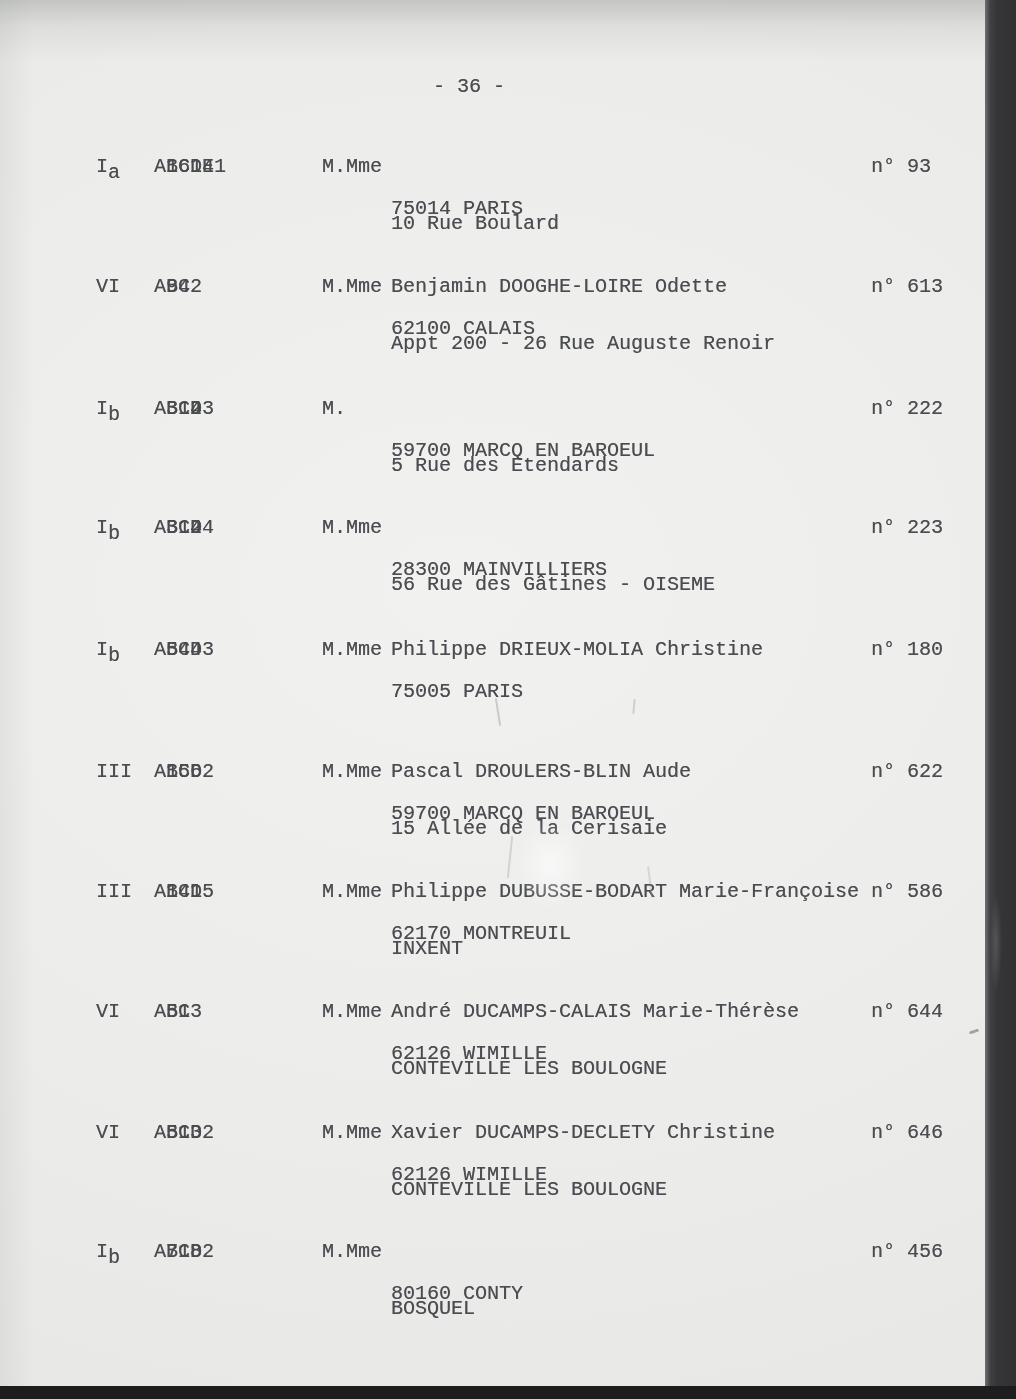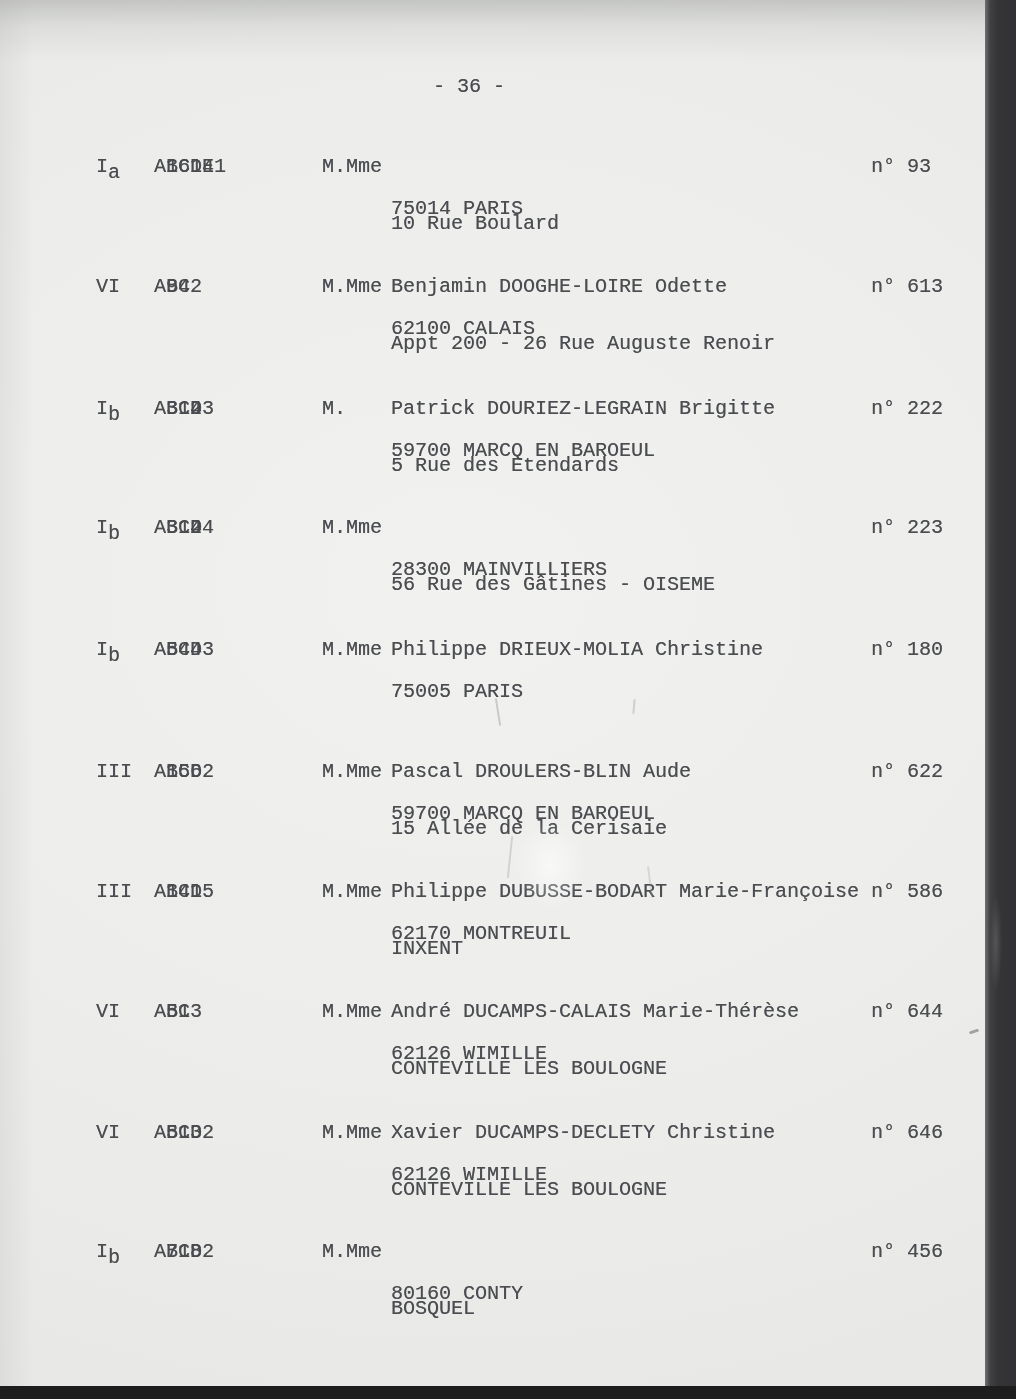--- a/index.html
+++ b/index.html
@@ -106,21 +106,20 @@
         <span class="nm">Benjamin DOOGHE-LOIRE Odette</span>
         <span class="a1">Appt 200 - 26 Rue Auguste Renoir</span>
         <span class="a2">62100 CALAIS</span>
         <span class="rlabel">n°</span>
         <span class="rnum">613</span>
       </div>
       <div class="entry" style="top: 398px;">
         <span class="cat"><span style="position: static;">I</span><span class="sub">b</span></span>
         <span class="code"><span style="position: static;">A</span><span class="sub">3</span><span style="position: static;">B</span><span class="sub">12</span><span style="position: static;">C</span><span class="sub">4</span><span style="position: static;">D</span><span class="sub">3</span></span>
         <span class="civ">M.</span>
-        <span class="nm">Patrick DOURIEZ-LEGRAIN Brigitte</span>
         <span class="a1">5 Rue des Etendards</span>
         <span class="a2">59700 MARCQ EN BAROEUL</span>
         <span class="rlabel">n°</span>
         <span class="rnum">222</span>
       </div>
       <div class="entry" style="top: 517px;">
         <span class="cat"><span style="position: static;">I</span><span class="sub">b</span></span>
         <span class="code"><span style="position: static;">A</span><span class="sub">3</span><span style="position: static;">B</span><span class="sub">12</span><span style="position: static;">C</span><span class="sub">4</span><span style="position: static;">D</span><span class="sub">4</span></span>
         <span class="civ">M.Mme</span>
         <span class="a1">56 Rue des Gâtines - OISEME</span>

